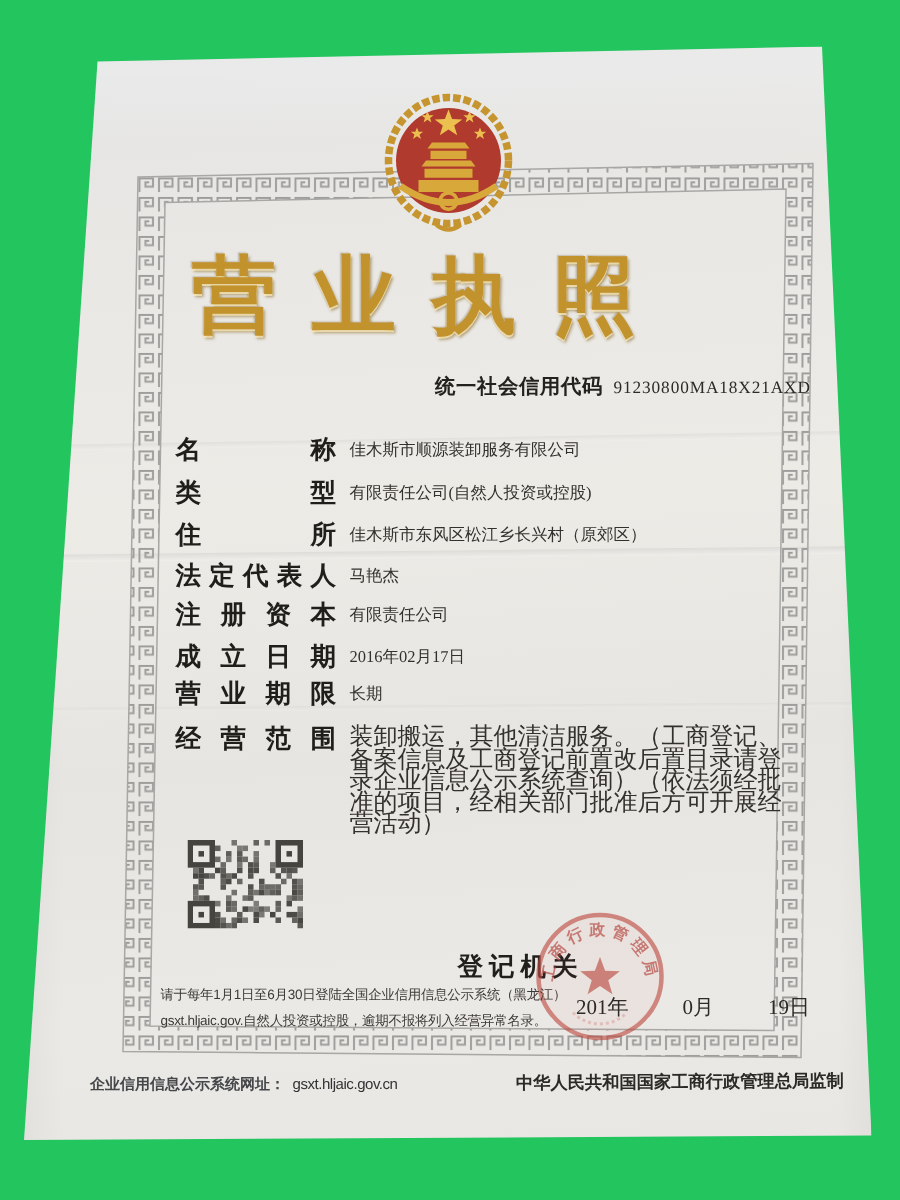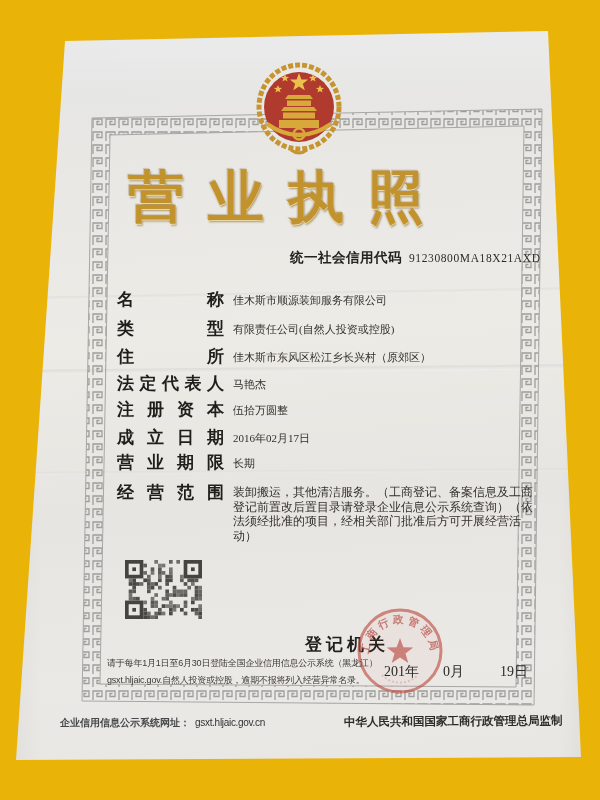--- a/index.html
+++ b/index.html
@@ -1,16 +1,16 @@
 <!DOCTYPE html>
 <html><head>
 <meta charset="utf-8">
 <style>
   html,body{margin:0;padding:0;background:#ffffff;}
-  .photo{position:relative;width:600px;height:800px;background:#eab308;overflow:hidden;
+  .photo{position:relative;width:600px;height:800px;background:#22c55e;overflow:hidden;
          font-family:"Liberation Sans",sans-serif;}
   
   .paper{position:absolute;left:0;top:0;width:600px;height:800px;
          clip-path:polygon(65px 41px,548px 31px,581px 757px,16px 760px);
          background:linear-gradient(176deg,#e3e4e6 0%,#e8e7e4 18%,#edebe6 42%,#e7e5e1 62%,#ebe9e5 82%,#e8e6e2 100%);
          filter:drop-shadow(2px 3px 4px rgba(0,0,0,.18));}
   .paper-shading{position:absolute;left:0;top:0;width:600px;height:800px;pointer-events:none;
          background:
            linear-gradient(90deg,rgba(0,0,0,.05),rgba(0,0,0,0) 7%,rgba(0,0,0,0) 93%,rgba(0,0,0,.06)),
            linear-gradient(rgba(255,255,255,.18) 0 6%,rgba(0,0,0,0) 12%);}
@@ -32,31 +32,31 @@
 
   .credit-line{position:absolute;left:290px;top:249px;display:flex;align-items:baseline;gap:7px;white-space:nowrap;}
   .credit-label{font-size:13.5px;font-weight:bold;color:#23221f;letter-spacing:.5px;}
   .credit-code{font-size:11.5px;color:#2c2b28;font-family:"Liberation Serif",serif;letter-spacing:.6px;}
 
   .field-row{position:absolute;left:117px;white-space:nowrap;}
   .f-label{display:inline-block;width:107px;text-align:justify;text-align-last:justify;text-justify:inter-character;
       font-size:17px;font-weight:bold;color:#1f1e1b;vertical-align:top;line-height:20px;}
   .f-value{display:inline-block;margin-left:9px;font-size:11px;color:#33312d;vertical-align:top;line-height:20px;
       font-family:"Liberation Serif",serif;}
-  .row-scope .f-value{width:302px;white-space:normal;font-size:12px;line-height:14.5px;margin-top:2px;}
+  .row-scope .f-value{width:302px;white-space:normal;font-size:16px;line-height:14.5px;margin-top:2px;}
 
   .qr{position:absolute;left:125px;top:560px;width:77px;height:59px;}
 
   .authority-line{position:absolute;left:305px;top:633px;font-size:17px;font-weight:bold;color:#201f1c;letter-spacing:4px;white-space:nowrap;}
 
   .stamp{position:absolute;left:352px;top:604px;width:96px;height:96px;opacity:.85;filter:blur(.3px);}
 
   .issue-date{position:absolute;left:384px;top:663px;display:flex;gap:16px;align-items:baseline;white-space:nowrap;
       font-family:"Liberation Serif",serif;color:#2b2a27;font-size:14px;}
-  .issue-date .seg-gap1{margin-left:8px;} .issue-date .seg-gap2{margin-left:20px;}
+  .issue-date .seg-gap1{margin-left:20px;} .issue-date .seg-gap2{margin-left:20px;}
 
   .annual-note{position:absolute;left:107px;top:655px;width:270px;font-size:9px;line-height:16.5px;
       color:#3c3a36;letter-spacing:-.2px;}
   .annual-note div{white-space:nowrap;}
 
   .footer-left{position:absolute;left:60px;top:716px;display:flex;align-items:baseline;gap:5px;white-space:nowrap;}
   .footer-site-label{font-size:10px;font-weight:bold;color:#45474a;}
   .footer-site-url{font-size:10px;color:#303234;font-family:Liberation Sans, sans-serif;letter-spacing:-.3px;}
   .footer-right{position:absolute;left:344px;top:714px;font-size:11.5px;font-weight:bold;color:#2b2a27;white-space:nowrap;transform:rotate(-.4deg);}
 </style>
@@ -117,21 +117,21 @@
     <div class="field-row" style="top:347px">
       <span class="f-label">住所</span><span class="f-value">佳木斯市东风区松江乡长兴村（原郊区）</span>
     </div>
     <div class="field-row" style="top:319px">
       <span class="f-label">类型</span><span class="f-value">有限责任公司(自然人投资或控股)</span>
     </div>
     <div class="field-row" style="top:374px">
       <span class="f-label">法定代表人</span><span class="f-value">马艳杰</span>
     </div>
     <div class="field-row" style="top:400px">
-      <span class="f-label">注册资本</span><span class="f-value">伍拾万圆整</span>
+      <span class="f-label">注册资本</span><span class="f-value">有限责任公司</span>
     </div>
     <div class="field-row" style="top:428px">
       <span class="f-label">成立日期</span><span class="f-value">2016年02月17日</span>
     </div>
     <div class="field-row" style="top:453px">
       <span class="f-label">营业期限</span><span class="f-value">长期</span>
     </div>
     <div class="field-row row-scope" style="top:483px">
       <span class="f-label">经营范围</span><span class="f-value">装卸搬运，其他清洁服务。（工商登记、备案信息及工商登记前置改后置目录请登录企业信息公示系统查询）（依法须经批准的项目，经相关部门批准后方可开展经营活动）</span>
     </div>

